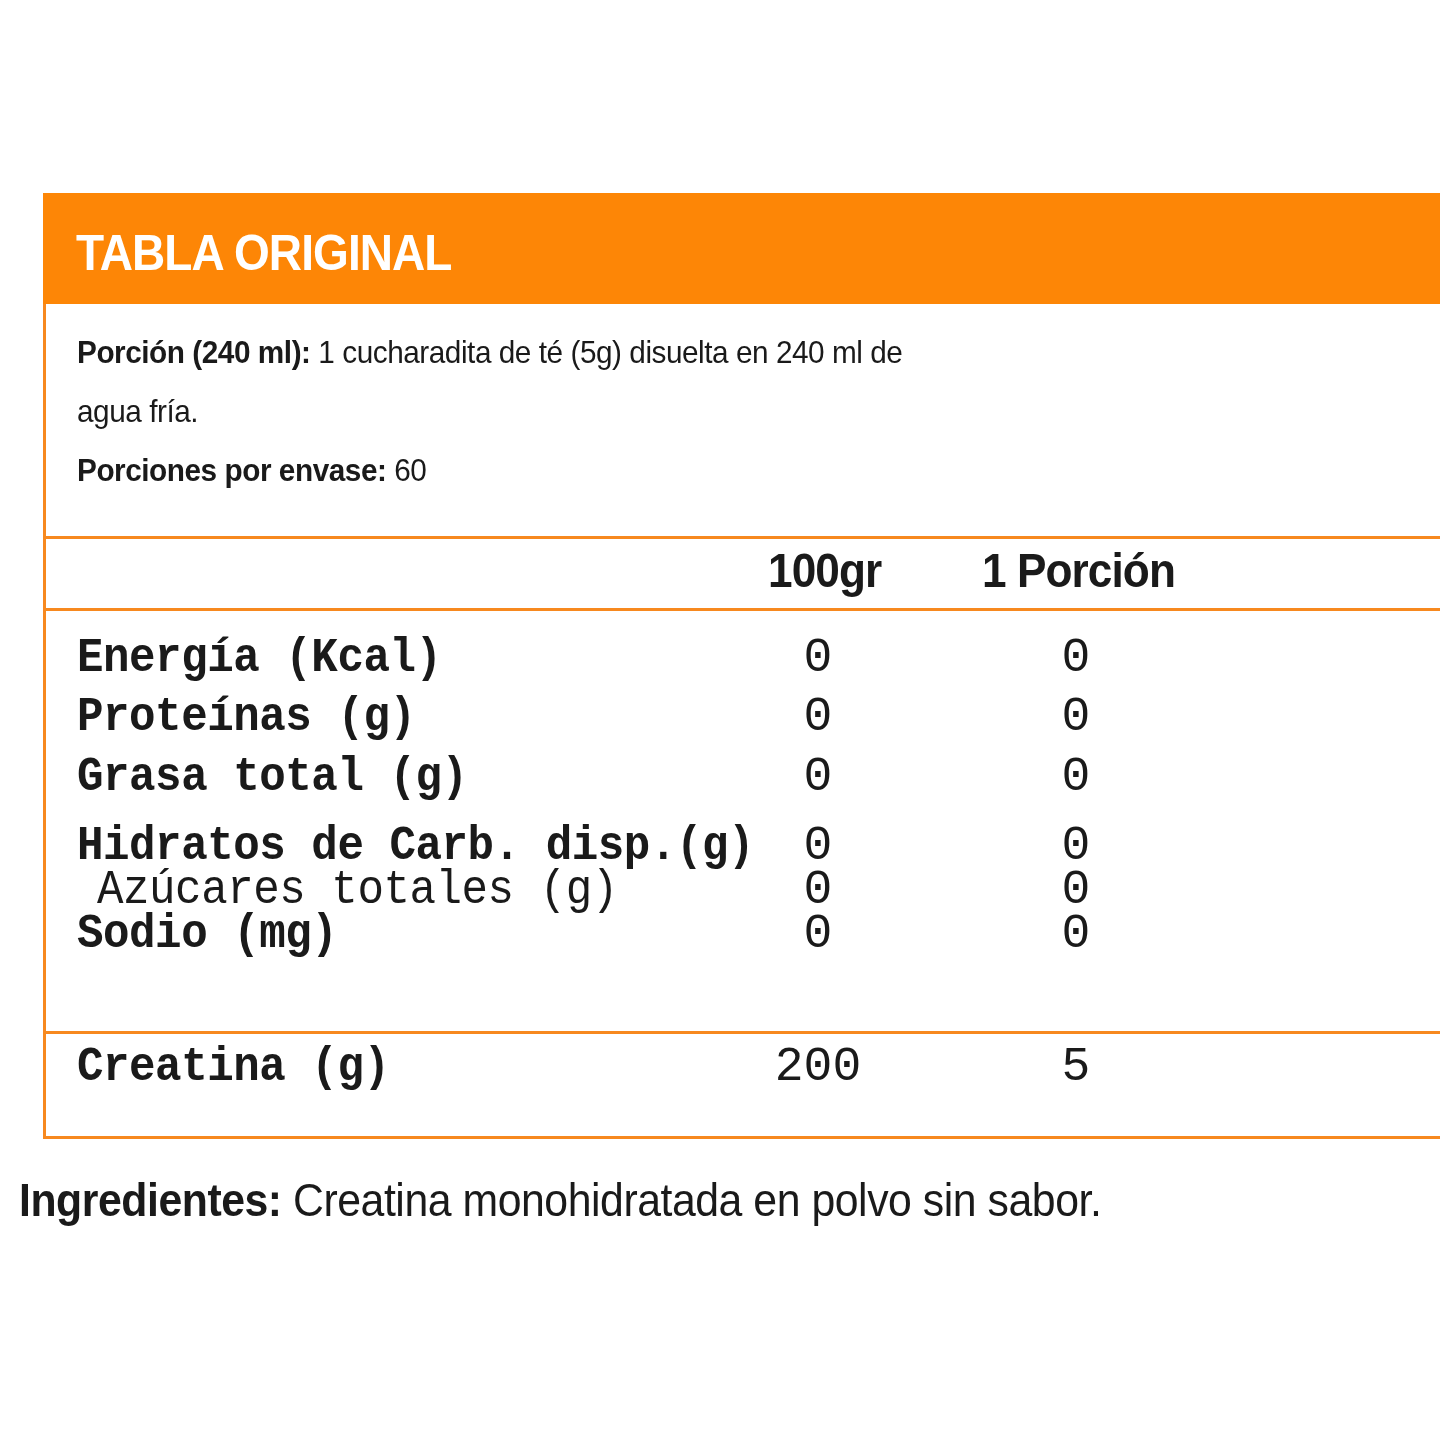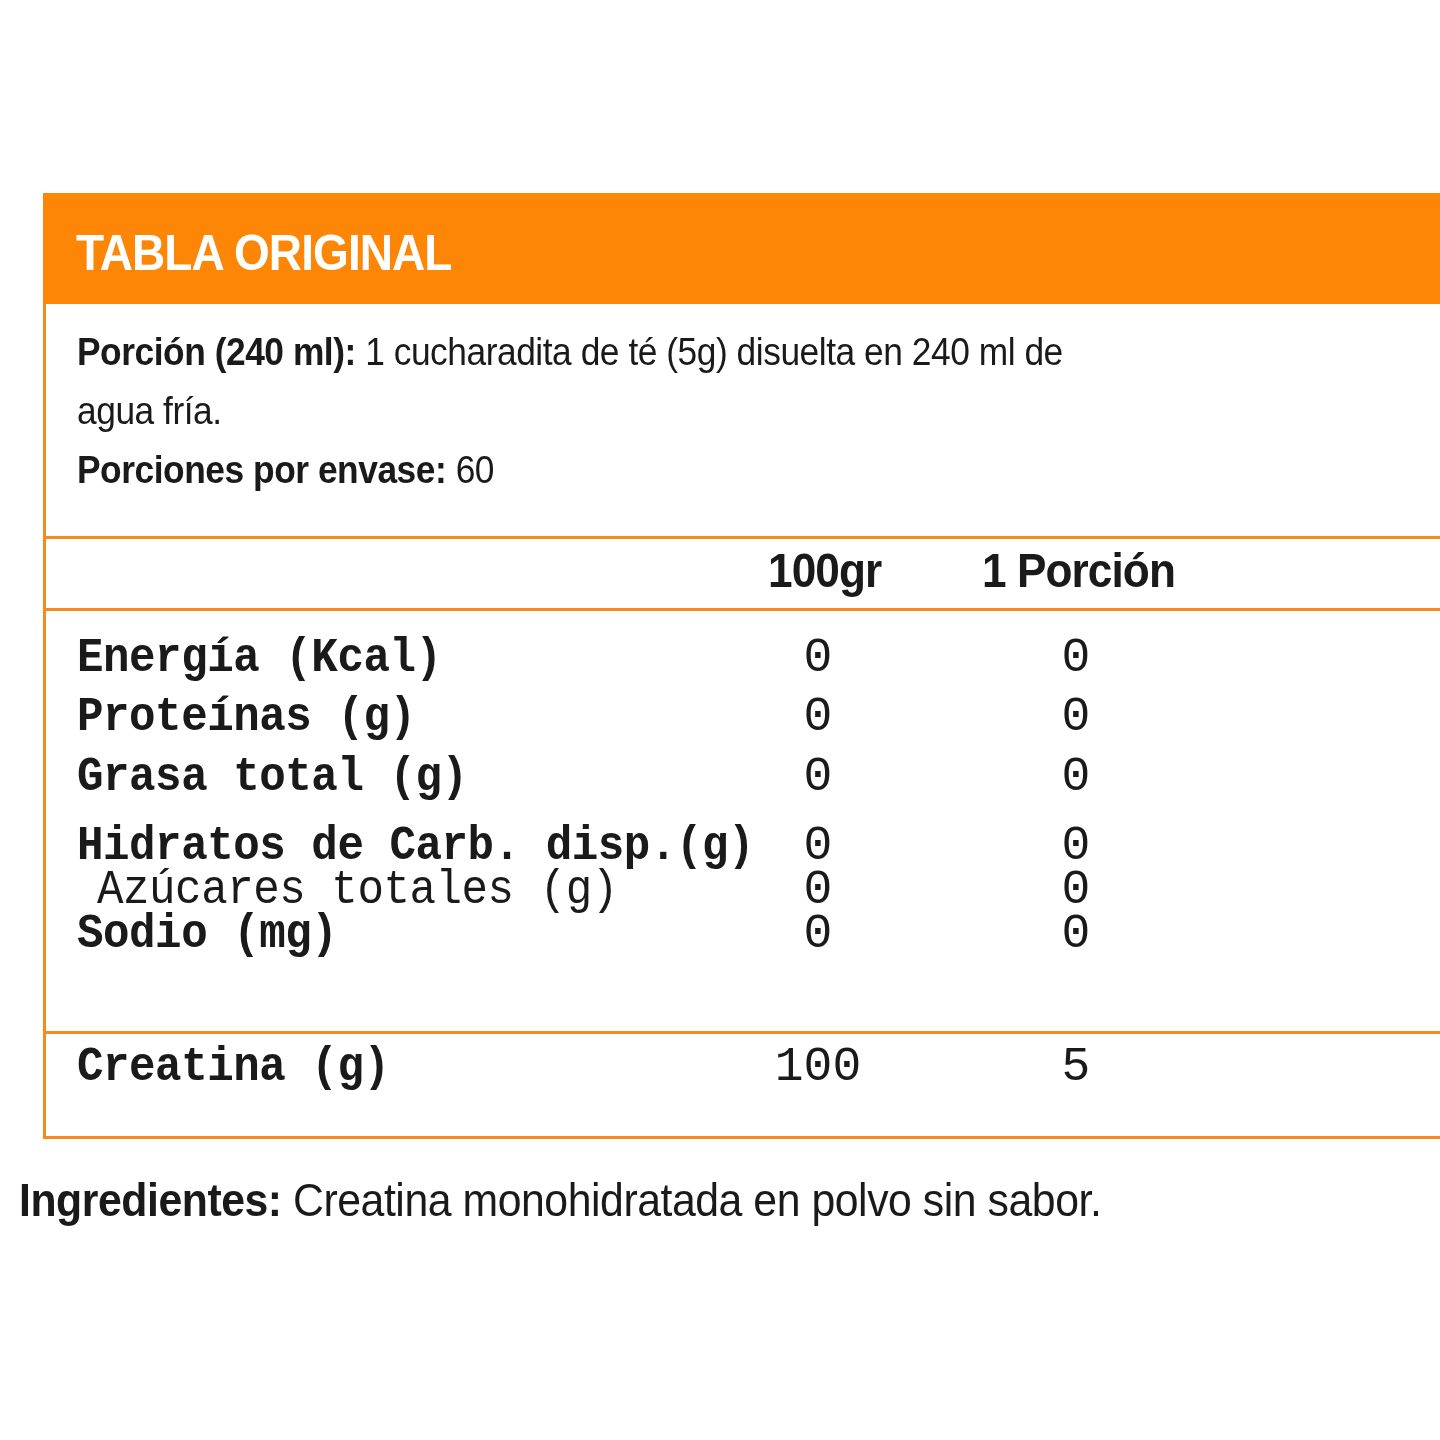--- a/index.html
+++ b/index.html
@@ -15,21 +15,21 @@
       position: absolute; left: -3px; top: 0; width: 1406px; height: 111px;
       background: #fd8606;
     }
     .header-title {
       position: absolute; left: 33px; top: 31px;
       font-size: 50px; font-weight: bold; color: #ffffff; letter-spacing: -1px;
       transform: scaleX(0.92); transform-origin: left center;
     }
     .serving {
       position: absolute; left: 31px; top: 130px; width: 1360px;
-      font-size: 38px; line-height: 59px; letter-spacing: -0.5px;
+      font-size: 32px; line-height: 59px; letter-spacing: -0.5px;
     }
     .serving .b { font-weight: bold; }
     .serving .line { white-space: nowrap; transform: scaleX(0.93); transform-origin: left center; }
     .hline { position: absolute; left: 0; width: 100%; height: 3px; background: #f7891f; }
     .col-head {
       position: absolute; top: 350px; font-size: 48px; font-weight: bold; letter-spacing: -1px;
       transform: scaleX(0.92); transform-origin: left center; white-space: nowrap;
     }
     .row { position: absolute; left: 0; width: 100%; height: 60px; font-family: Liberation Mono, monospace; }
     .row .label {
@@ -95,18 +95,18 @@
   <div class="row" style="top:714px;">
     <span class="label">Sodio (mg)</span>
     <span class="v1">0</span>
     <span class="v2">0</span>
   </div>
 
   <div class="hline" style="top:838px;"></div>
 
   <div class="row" style="top:847px;">
     <span class="label">Creatina (g)</span>
-    <span class="v1">100</span>
+    <span class="v1">200</span>
     <span class="v2">5</span>
   </div>
 </div>
 
 <div class="ingredients"><span class="b">Ingredientes:</span><span> Creatina monohidratada en polvo sin sabor.</span></div>
 
 </body></html>

